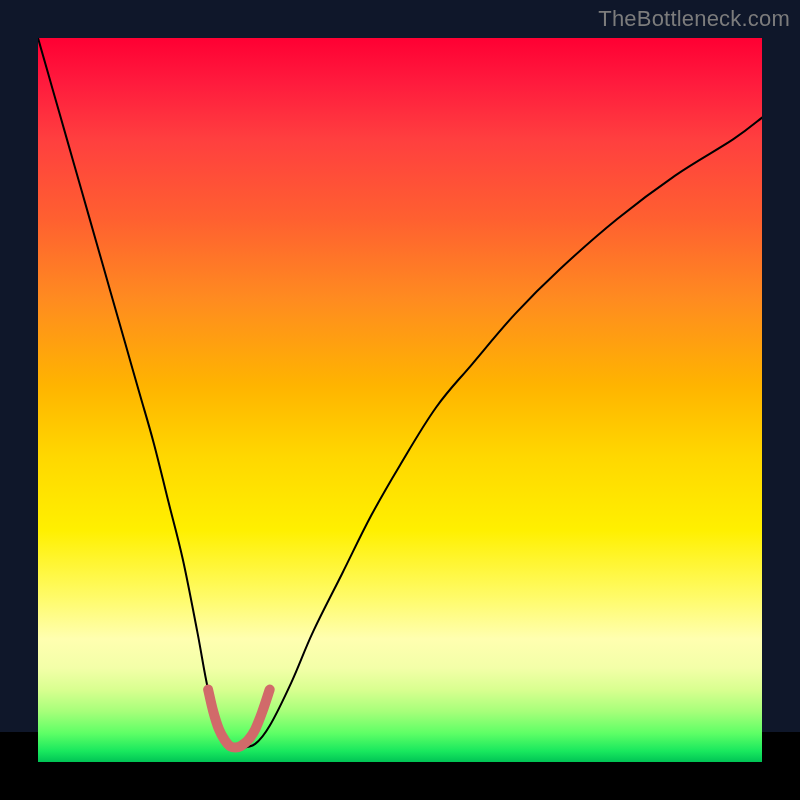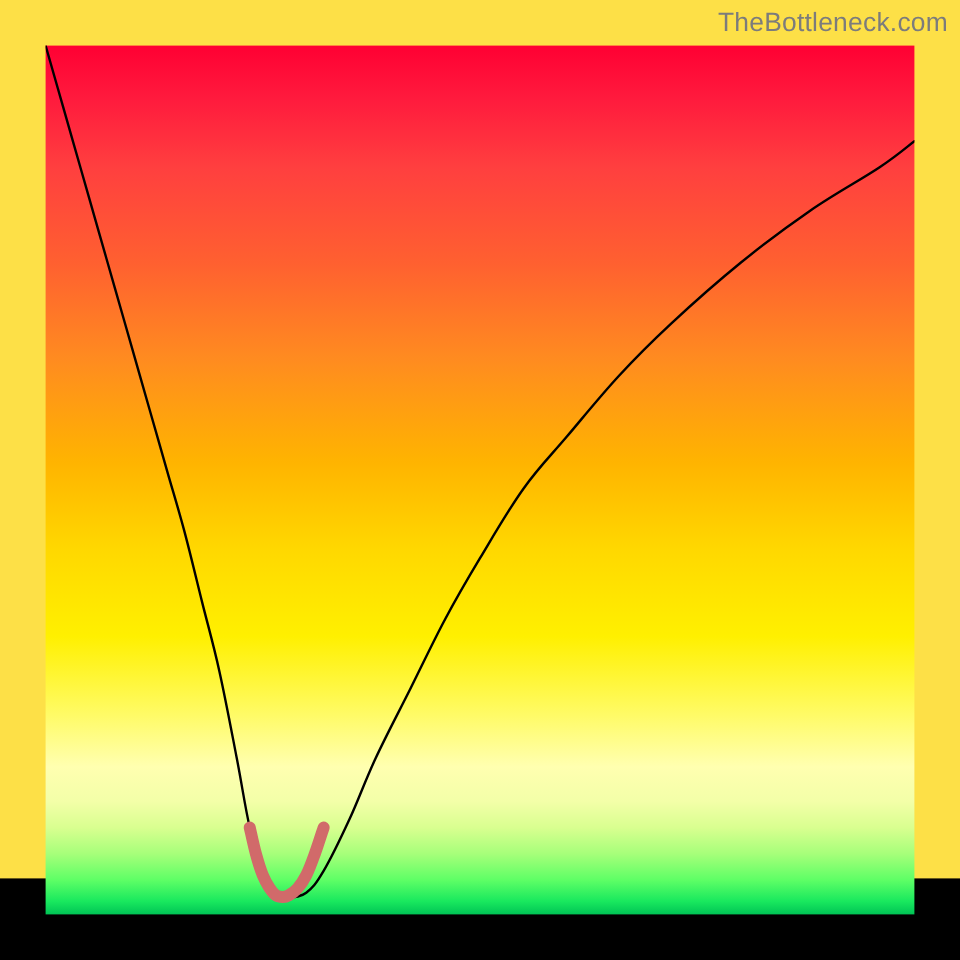--- a/index.html
+++ b/index.html
@@ -10,21 +10,21 @@
     background: #000;
     overflow: hidden;
     font-family: Arial, Helvetica, sans-serif;
   }
   .frame {
     position: absolute;
     left: 0;
     top: 0;
     width: 800px;
     height: 732px;
-    background: #fde047;
+    background: #0f172a;
   }
   .plot-area {
     position: absolute;
     left: 38px;
     top: 38px;
     width: 724px;
     height: 724px;
     
     background: linear-gradient(
       to bottom,

